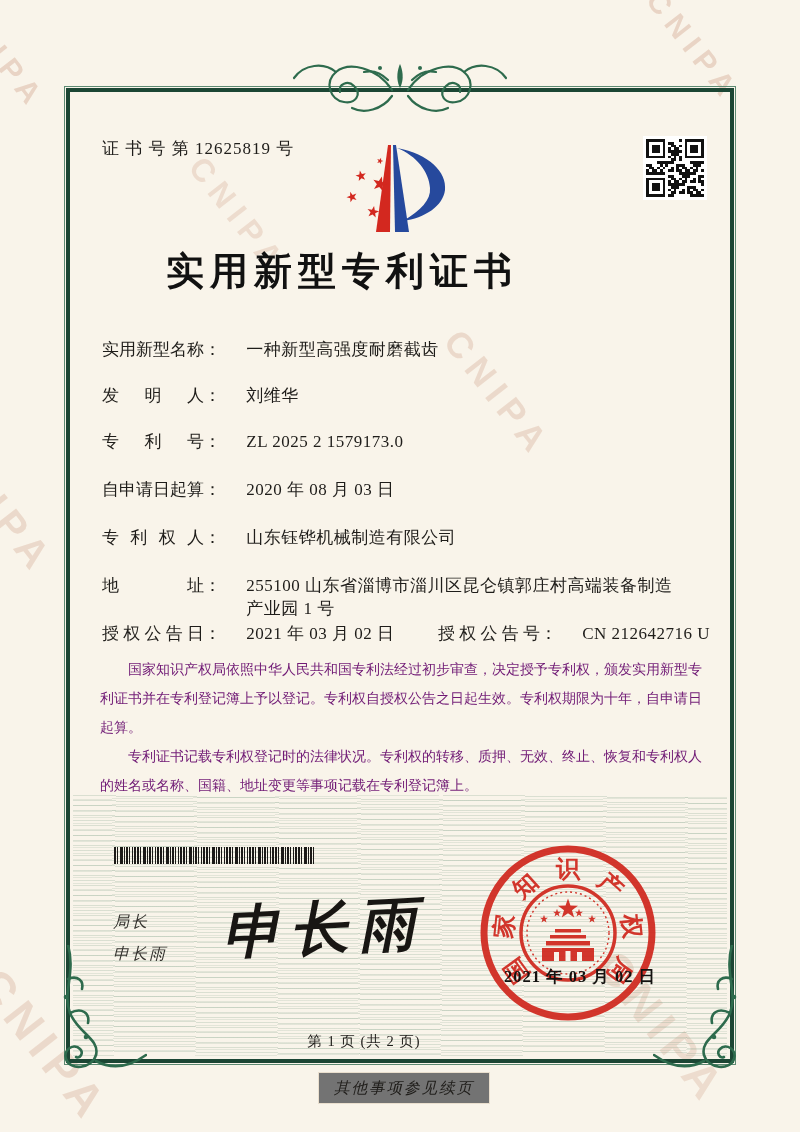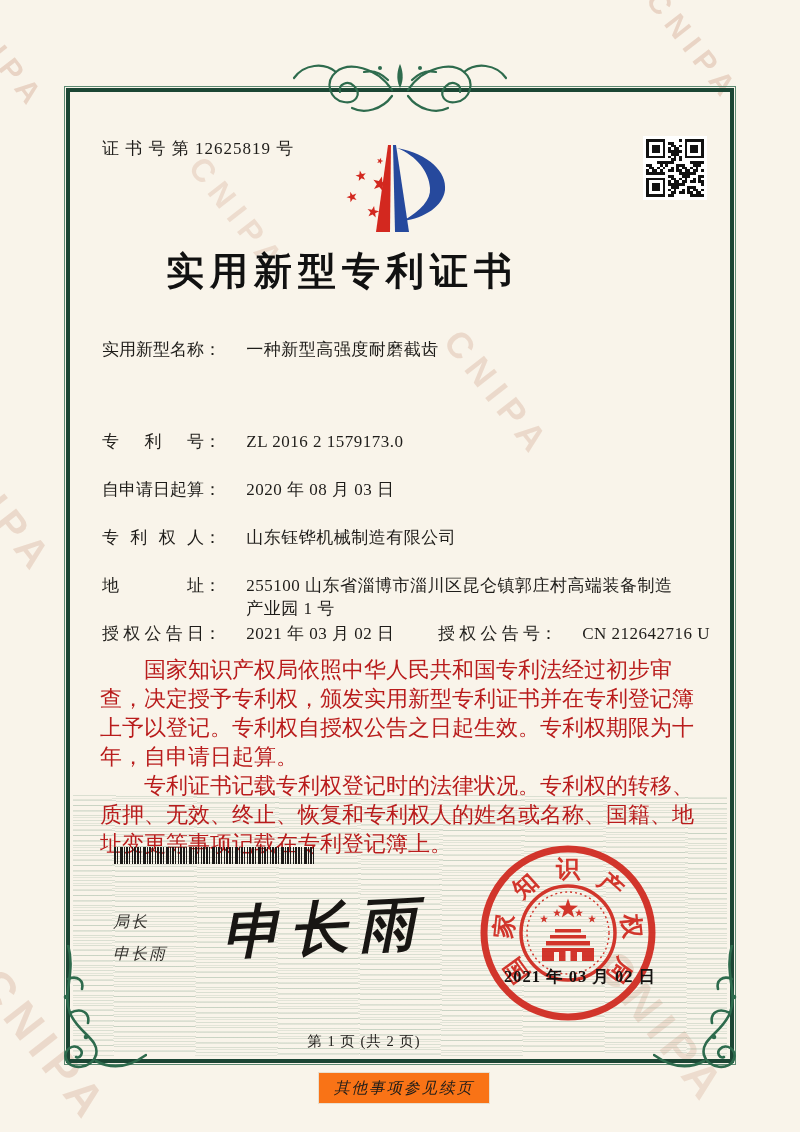--- a/index.html
+++ b/index.html
@@ -28,32 +28,32 @@
   .title{left:0;top:246px;width:684px;text-align:center;font-size:38px;font-weight:bold;
          letter-spacing:6px;color:#111;}
 
   .row{left:102px;font-size:17px;white-space:nowrap;}
   .lbl{display:inline-block;width:102px;text-align:justify;text-align-last:justify;
        vertical-align:top;}
   .colon{display:inline-block;vertical-align:top;}
   .val{display:inline-block;margin-left:21px;vertical-align:top;white-space:pre-line;
        letter-spacing:.5px;max-width:430px;line-height:23px;}
 
-  .paras{left:100px;top:655px;width:604px;font-size:22px;line-height:29px;color:#b91c1c;}
+  .paras{left:100px;top:655px;width:604px;font-size:14px;line-height:29px;color:#701a75;}
   .paras p{margin:0;text-indent:2em;}
 
   .officer{left:113px;font-size:16px;font-family:"Liberation Sans","DejaVu Sans",sans-serif;
            color:#33312d;letter-spacing:2px;font-style:italic;}
   .signature{left:222px;top:890px;font-size:58px;font-weight:bold;font-style:italic;
              letter-spacing:10px;transform:rotate(-3deg);color:#181613;}
 
   .seal-date{left:480px;top:966px;width:200px;text-align:center;font-size:16.5px;
              font-weight:bold;letter-spacing:1px;color:#141210;z-index:4;}
   .page-num{left:0;top:1032px;width:728px;text-align:center;font-size:14.5px;letter-spacing:1px;}
-  .note-box{left:318px;top:1072px;width:170px;height:30px;background:#f97316;
+  .note-box{left:318px;top:1072px;width:170px;height:30px;background:#737373;
             border:1px solid #eadfce;text-align:center;line-height:30px;font-size:15.5px;
             letter-spacing:2px;font-style:italic;}
 
   .qr-wrap{left:643px;top:136px;width:64px;height:64px;background:#fff;padding:3px;
            box-sizing:border-box;}
   svg{display:block;}
 </style>
 </head>
 <body>
 
@@ -281,23 +281,27 @@
         </g>
     </svg>
   </div>
 
   <div class="abs title">实用新型专利证书</div>
 
   <div class="abs row" style="top:338px">
     <span class="lbl">实用新型名称</span><span class="colon">：</span>
     <span class="val">一种新型高强度耐磨截齿</span>
   </div>
+  <div class="abs row" style="top:384px">
+    <span class="lbl">发明人</span><span class="colon">：</span>
+    <span class="val">刘维华</span>
+  </div>
   <div class="abs row" style="top:430px">
     <span class="lbl">专利号</span><span class="colon">：</span>
-    <span class="val">ZL 2016 2 1579173.0</span>
+    <span class="val">ZL 2025 2 1579173.0</span>
   </div>
   <div class="abs row" style="top:478px">
     <span class="lbl">自申请日起算</span><span class="colon">：</span>
     <span class="val">2020 年 08 月 03 日</span>
   </div>
   <div class="abs row" style="top:526px">
     <span class="lbl">专利权人</span><span class="colon">：</span>
     <span class="val">山东钰铧机械制造有限公司</span>
   </div>
   <div class="abs row" style="top:574px">

